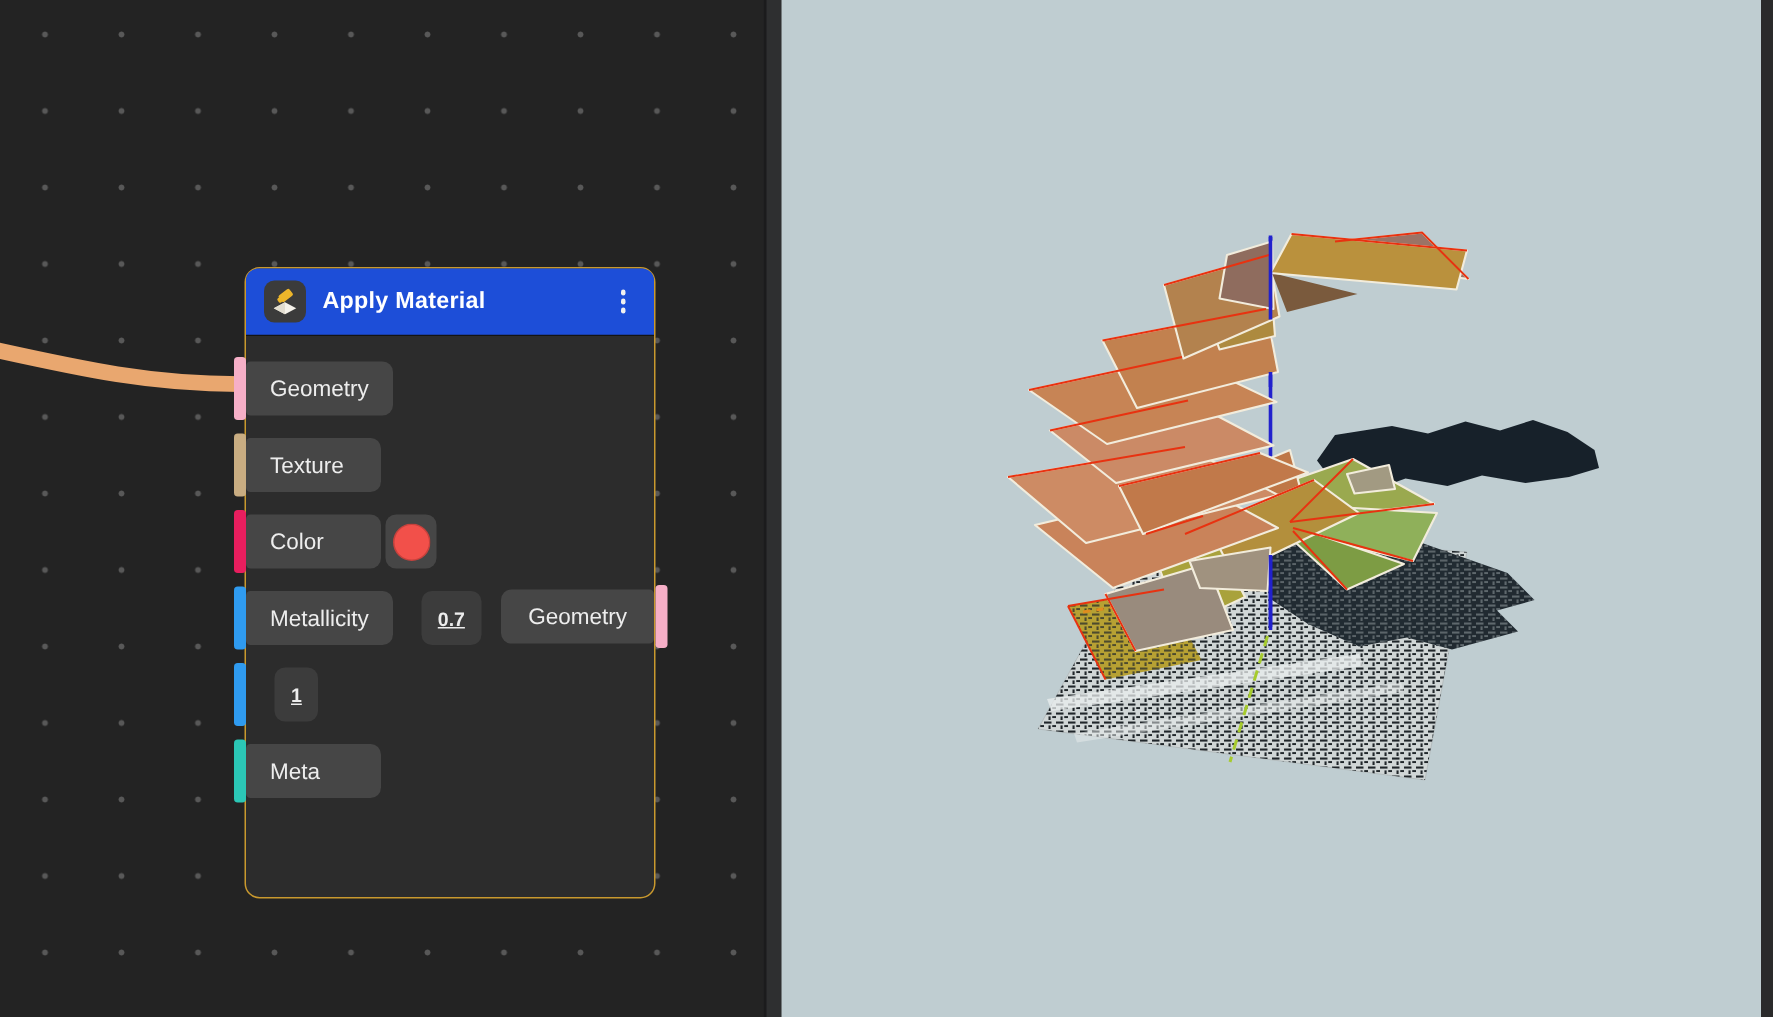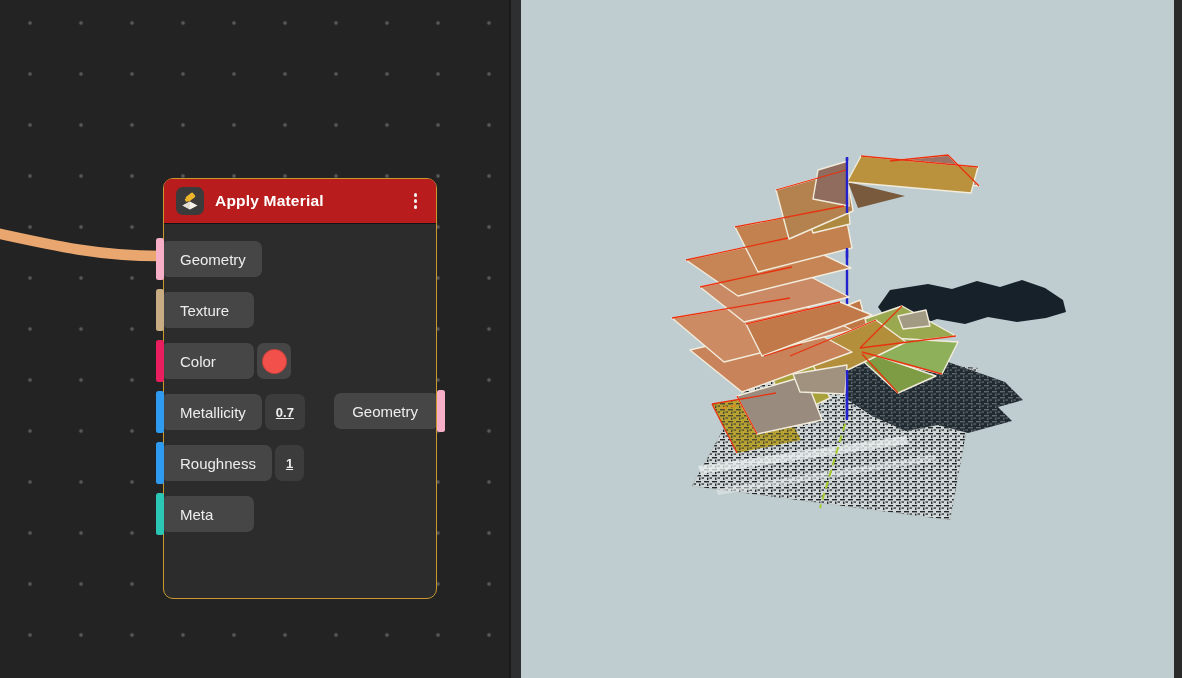--- a/index.html
+++ b/index.html
@@ -9,34 +9,34 @@
     background-color:#232323;
     background-image:radial-gradient(circle,#585858 1.7px,rgba(0,0,0,0) 2.2px);
     background-size:51px 51px;background-position:4.5px -2.5px;}
   .splitter{position:absolute;left:509px;top:0;width:12px;height:678px;
     background:#2e2f30;border-left:2px solid #1b1b1c;box-sizing:border-box;}
   .viewport{position:absolute;left:521px;top:0;width:653px;height:678px;background:#bfcdd1;}
   .right-strip{position:absolute;left:1174px;top:0;width:8px;height:678px;background:#2a2a2b;}
   #wire-svg{position:absolute;left:0;top:0;pointer-events:none;}
   .node{position:absolute;left:163px;top:178px;width:274px;height:421px;
     background:#2c2c2c;border:1.5px solid #c9992e;border-radius:10px;box-sizing:border-box;z-index:2;}
-  .node-header{display:flex;align-items:center;gap:11px;height:44px;background:#b91c1c;
+  .node-header{display:flex;align-items:center;gap:11px;height:44px;background:#1d4ed8;
     border-radius:8px 8px 0 0;padding:0 12px;border-bottom:1px solid #141414;}
   .node-icon{width:28px;height:28px;border-radius:7px;background:#3b3b3b;
     display:flex;align-items:center;justify-content:center;flex:0 0 auto;}
   .node-title{color:#ffffff;font-size:15.5px;font-weight:700;letter-spacing:.2px;}
   .kebab{margin-left:auto;display:flex;flex-direction:column;gap:2.5px;align-items:center;
     padding:4px 7px;cursor:pointer;}
   .kebab i{width:3.5px;height:3.5px;border-radius:50%;background:#f0f0f0;}
   .node-body{position:relative;padding-top:17px;}
   .row{position:relative;height:36px;margin-bottom:15px;width:max-content;display:flex;align-items:center;}
   .tab{position:absolute;left:-8.5px;top:-3px;width:8px;height:42px;border-radius:2.5px;}
   .pill{height:36px;min-width:90px;box-sizing:border-box;background:#464646;border-radius:3px 7px 7px 3px;
     color:#ededed;font-size:15px;display:flex;align-items:center;padding:0 16px;}
-  .vbox{height:36px;margin-left:3px;background:#3c3c3c;border-radius:7px;color:#ededed;
+  .vbox{height:36px;margin-left:19px;background:#3c3c3c;border-radius:7px;color:#ededed;
     font-size:13px;font-weight:700;display:flex;align-items:center;padding:0 11px;box-sizing:border-box;text-decoration:underline;}
   .swbox{height:36px;margin-left:3px;background:#464646;border-radius:7px;
     display:flex;align-items:center;padding:0 4.5px;box-sizing:border-box;}
   .swatch{width:25px;height:25px;border-radius:50%;border:1.5px solid rgba(0,0,0,.18);box-sizing:border-box;}
   .out-row{position:absolute;top:214px;right:0;height:36px;width:max-content;}
   .out-pill{height:36px;min-width:95px;box-sizing:border-box;background:#464646;border-radius:7px 3px 3px 7px;
     color:#ededed;font-size:15px;display:flex;align-items:center;justify-content:center;padding:0 18px;}
   .out-tab{position:absolute;right:-8.5px;top:-3px;width:8px;height:42px;border-radius:2.5px;}
 </style>
 </head>
@@ -82,21 +82,20 @@
             <span class="swatch" style="background: rgb(242, 80, 74);"></span>
           </span>
         </div>
         <div class="row">
           <span class="tab" style="background: rgb(47, 155, 240);"></span>
           <span class="pill">Metallicity</span>
           <span class="vbox">0.7</span>
         </div>
         <div class="row">
           <span class="tab" style="background: rgb(47, 155, 240);"></span>
-          <span class="pill">Roughness</span>
           <span class="vbox">1</span>
         </div>
         <div class="row">
           <span class="tab" style="background: rgb(43, 199, 182);"></span>
           <span class="pill">Meta</span>
         </div>
       </div>
     <div class="out-row" id="node-outputs">
         <span class="out-pill">Geometry</span>
         <span class="out-tab" style="background: rgb(246, 175, 199);"></span>

